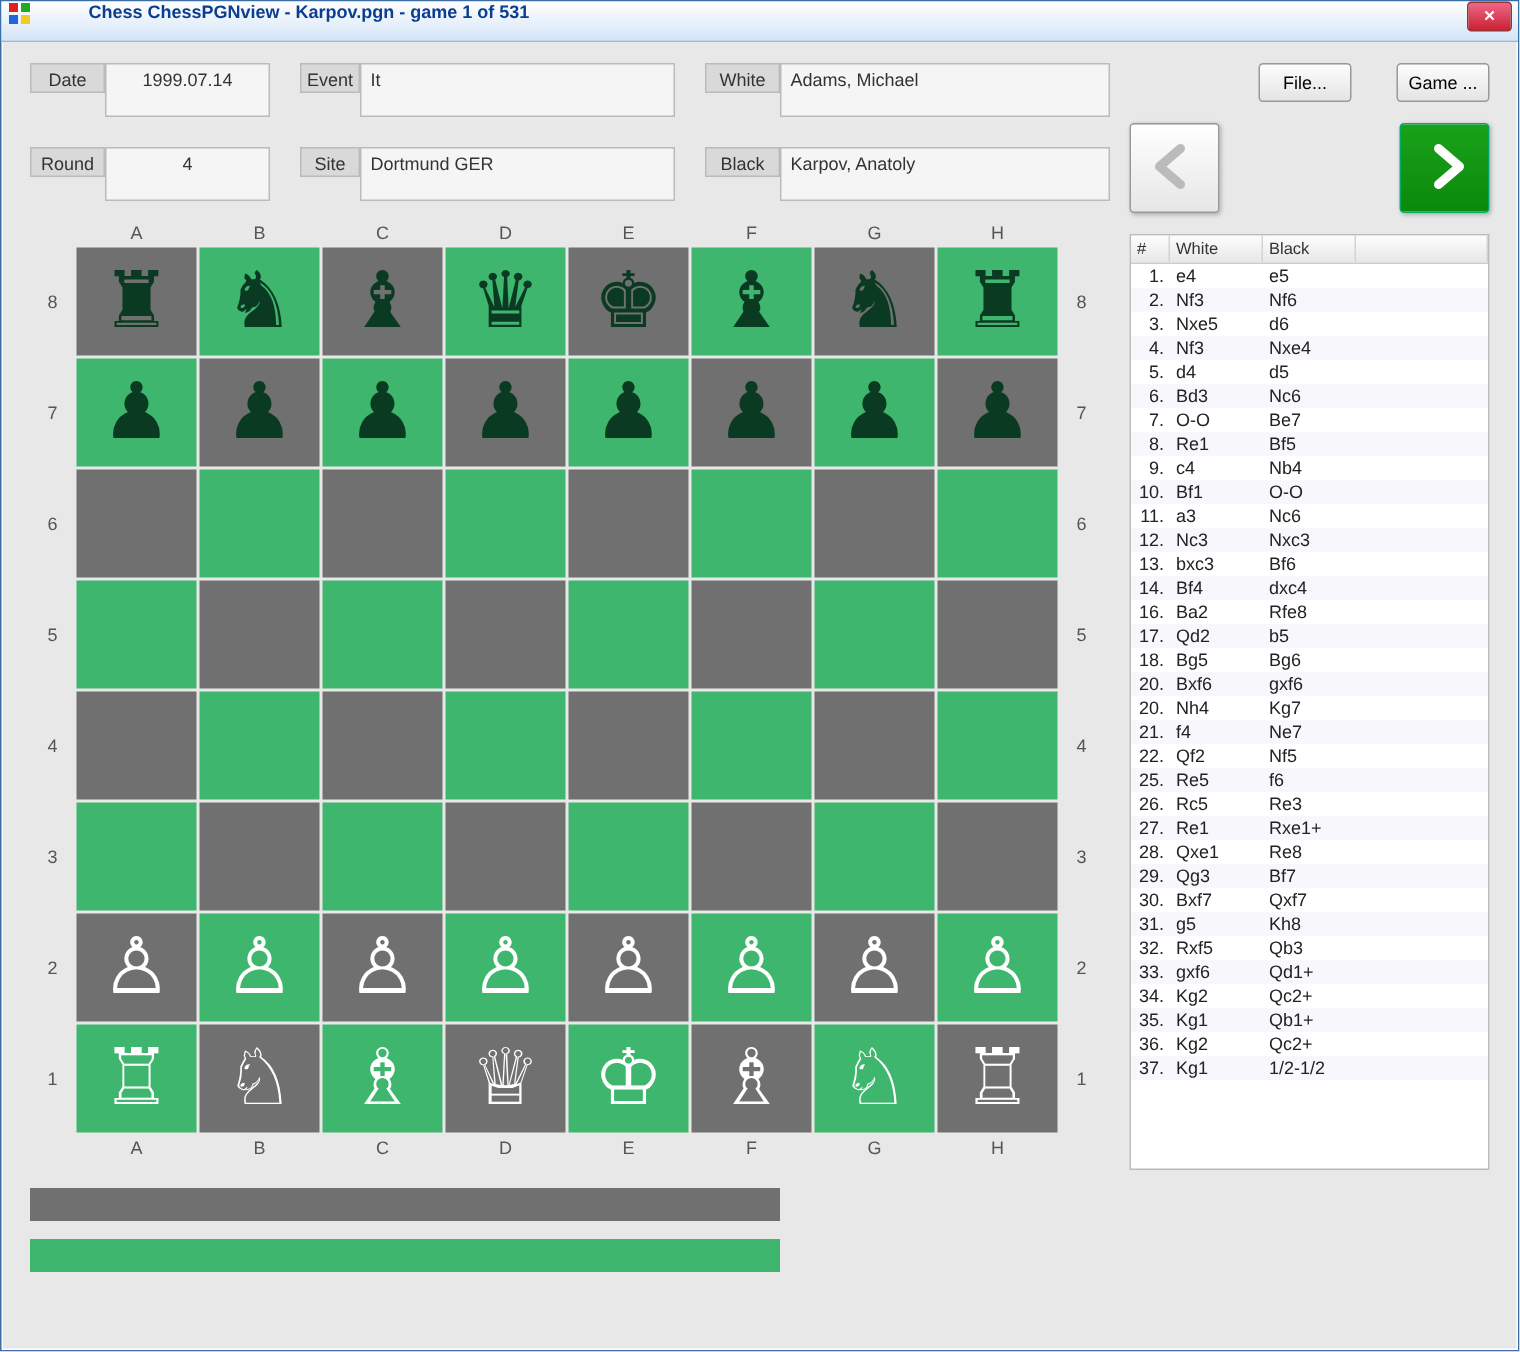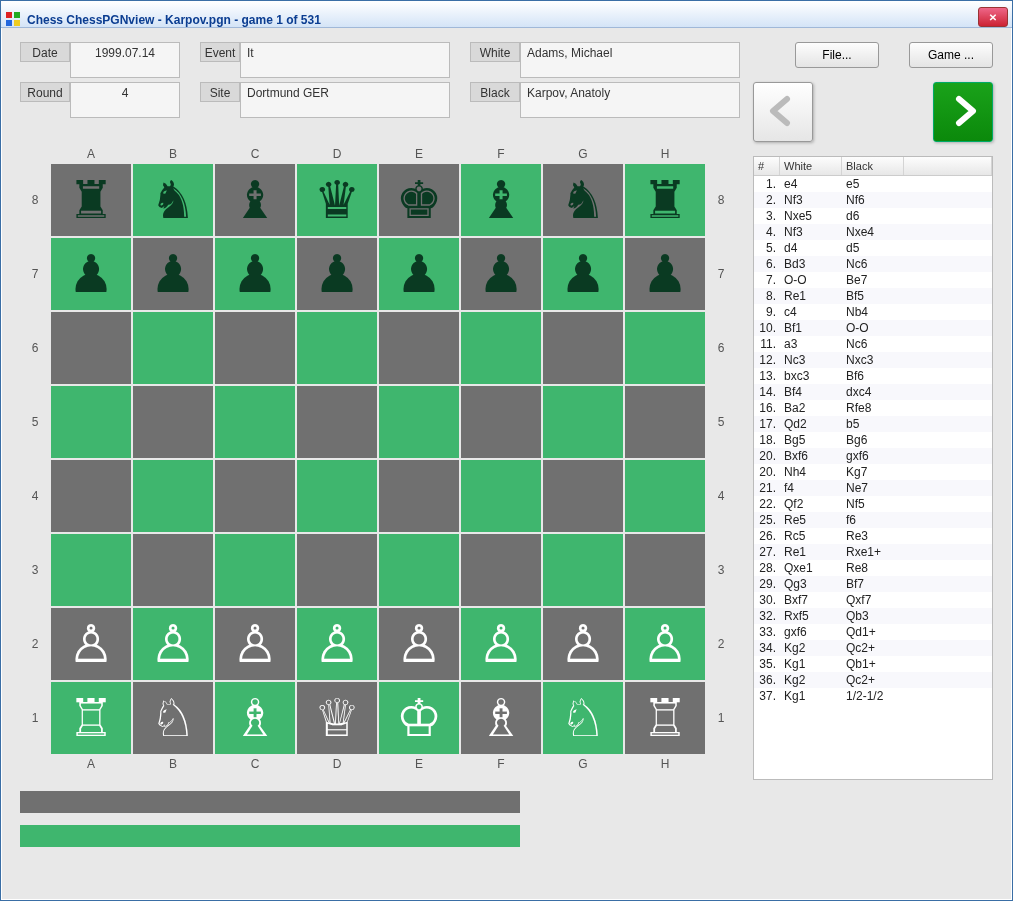--- a/index.html
+++ b/index.html
@@ -1,23 +1,23 @@
 <!DOCTYPE html>
 <html><head>
 <meta charset="utf-8">
 <style>
   html, body { margin:0; padding:0; font-family: Tahoma, Arial, sans-serif; font-size:12px; background:#fff; }
   .window { width:1013px; height:901px; border:1px solid #3a6ea5; box-sizing:border-box; position:relative; background:#fff; }
-  .titlebar { height:26px; background:linear-gradient(#fff,#d4e4f7); border-bottom:1px solid #a0b8d8; display:flex; align-items:flex-end; padding:0 4px; }
+  .titlebar { height:26px; background:linear-gradient(#fff,#d4e4f7); border-bottom:1px solid #a0b8d8; display:flex; align-items:flex-start; padding:0 4px;gap:32px; }
   .titlebar .ticon { width:16px; height:16px; margin-right:6px; display:inline-block; }
   .titlebar .ticon svg { width:16px; height:16px; }
   .title { color:#0b3d91; font-weight:bold; font-size:12px; flex:1; }
   .closebtn { width:28px; height:18px; background:linear-gradient(#e68,#c23); border:1px solid #933; border-radius:3px; color:#fff; display:flex; align-items:center; justify-content:center; font-weight:bold; font-size:10px; cursor:pointer; }
   .client { position:absolute; top:27px; left:1px; right:1px; bottom:1px; background:#e8e8e8; padding:14px 18px; box-sizing:border-box; }
-  .meta { display:grid; grid-template-columns: 50px 110px 20px 40px 210px 20px 50px 220px; gap:4px 0; margin-bottom:27px; }
+  .meta { display:grid; grid-template-columns: 50px 110px 20px 40px 210px 20px 50px 220px; gap:20px 0; margin-bottom:12px; }
   .lbl { background:#d9d9d9; border:1px solid #bbb; height:20px; line-height:20px; text-align:center; font-size:12px; color:#333; box-sizing:border-box; }
   .val { background:#f5f5f5; border:1px solid #bbb; height:36px; line-height:20px; padding:0 6px; font-size:12px; color:#333; box-sizing:border-box; }
   .val.center { text-align:center; }
   .spacer { }
   .boardwrap { position:relative; width:700px; }
   .files { display:grid; grid-template-columns: 30px repeat(8, 82px) 30px; text-align:center; color:#555; font-size:12px; }
   .files span { height:18px; line-height:18px; }
   .boardrow { display:grid; grid-template-columns: 30px repeat(8, 82px) 30px; }
   .rank { display:flex; align-items:center; justify-content:center; color:#555; font-size:12px; }
   .sq { width:80px; height:72px; margin:1px; box-sizing:border-box; display:flex; align-items:center; justify-content:center; font-size:52px; line-height:1; }
@@ -25,21 +25,21 @@
   .dark  { background:#707070; }
   .piece.black { color:#0a3a22; }
   .piece.white { color:#fff; }
   .statusbars { margin-top:18px; }
   .bar { height:22px; margin-bottom:12px; }
   .bar.grey { background:#707070; width:500px; }
   .bar.green{ background:#3fb66e; width:500px; }
 
   .right { position:absolute; top:14px; right:18px; width:240px; }
   .topbtns { display:flex; gap:30px; justify-content:flex-end; margin-bottom:14px; }
-  .btn { width:84px; height:26px; background:linear-gradient(#fdfdfd,#e4e4e4); border:1px solid #999; border-radius:3px; font-size:12px; cursor:pointer; }
+  .btn { width:62px; height:26px; background:linear-gradient(#fdfdfd,#e4e4e4); border:1px solid #999; border-radius:3px; font-size:12px; cursor:pointer; }
   .navbtns { display:flex; justify-content:space-between; margin-bottom:14px; }
   .navbtn { width:58px; height:58px; border:1px solid #999; border-radius:3px; background:linear-gradient(#fff,#e6e6e6); display:flex; align-items:center; justify-content:center; cursor:pointer; box-shadow:1px 1px 3px rgba(0,0,0,.25); }
   .navbtn.next { background:linear-gradient(#1aa21a,#0b890b); border-color:#0a6; }
   .navbtn svg { width:36px; height:36px; }
   .moves { border:1px solid #bbb; background:#fff; height:622px; overflow:hidden; }
   .mhead { display:grid; grid-template-columns:26px 62px 62px 1fr; background:linear-gradient(#fdfdfd,#e7e7e7); border-bottom:1px solid #ccc; font-size:11px; color:#333; }
   .mhead div { padding:3px 4px; border-right:1px solid #d4d4d4; }
   .mbody { overflow-y:auto; height:600px; }
   .mrow { display:grid; grid-template-columns:26px 62px 62px 1fr; font-size:12px; color:#222; }
   .mrow div { padding:1px 4px; white-space:nowrap; }
@@ -466,20 +466,26 @@
               <div>Bf7</div>
               <div></div>
             </div>
             <div class="mrow">
               <div class="num">30.</div>
               <div>Bxf7</div>
               <div>Qxf7</div>
               <div></div>
             </div>
             <div class="mrow">
+              <div class="num">31.</div>
+              <div>g5</div>
+              <div>Kh8</div>
+              <div></div>
+            </div>
+            <div class="mrow">
               <div class="num">32.</div>
               <div>Rxf5</div>
               <div>Qb3</div>
               <div></div>
             </div>
             <div class="mrow">
               <div class="num">33.</div>
               <div>gxf6</div>
               <div>Qd1+</div>
               <div></div>

